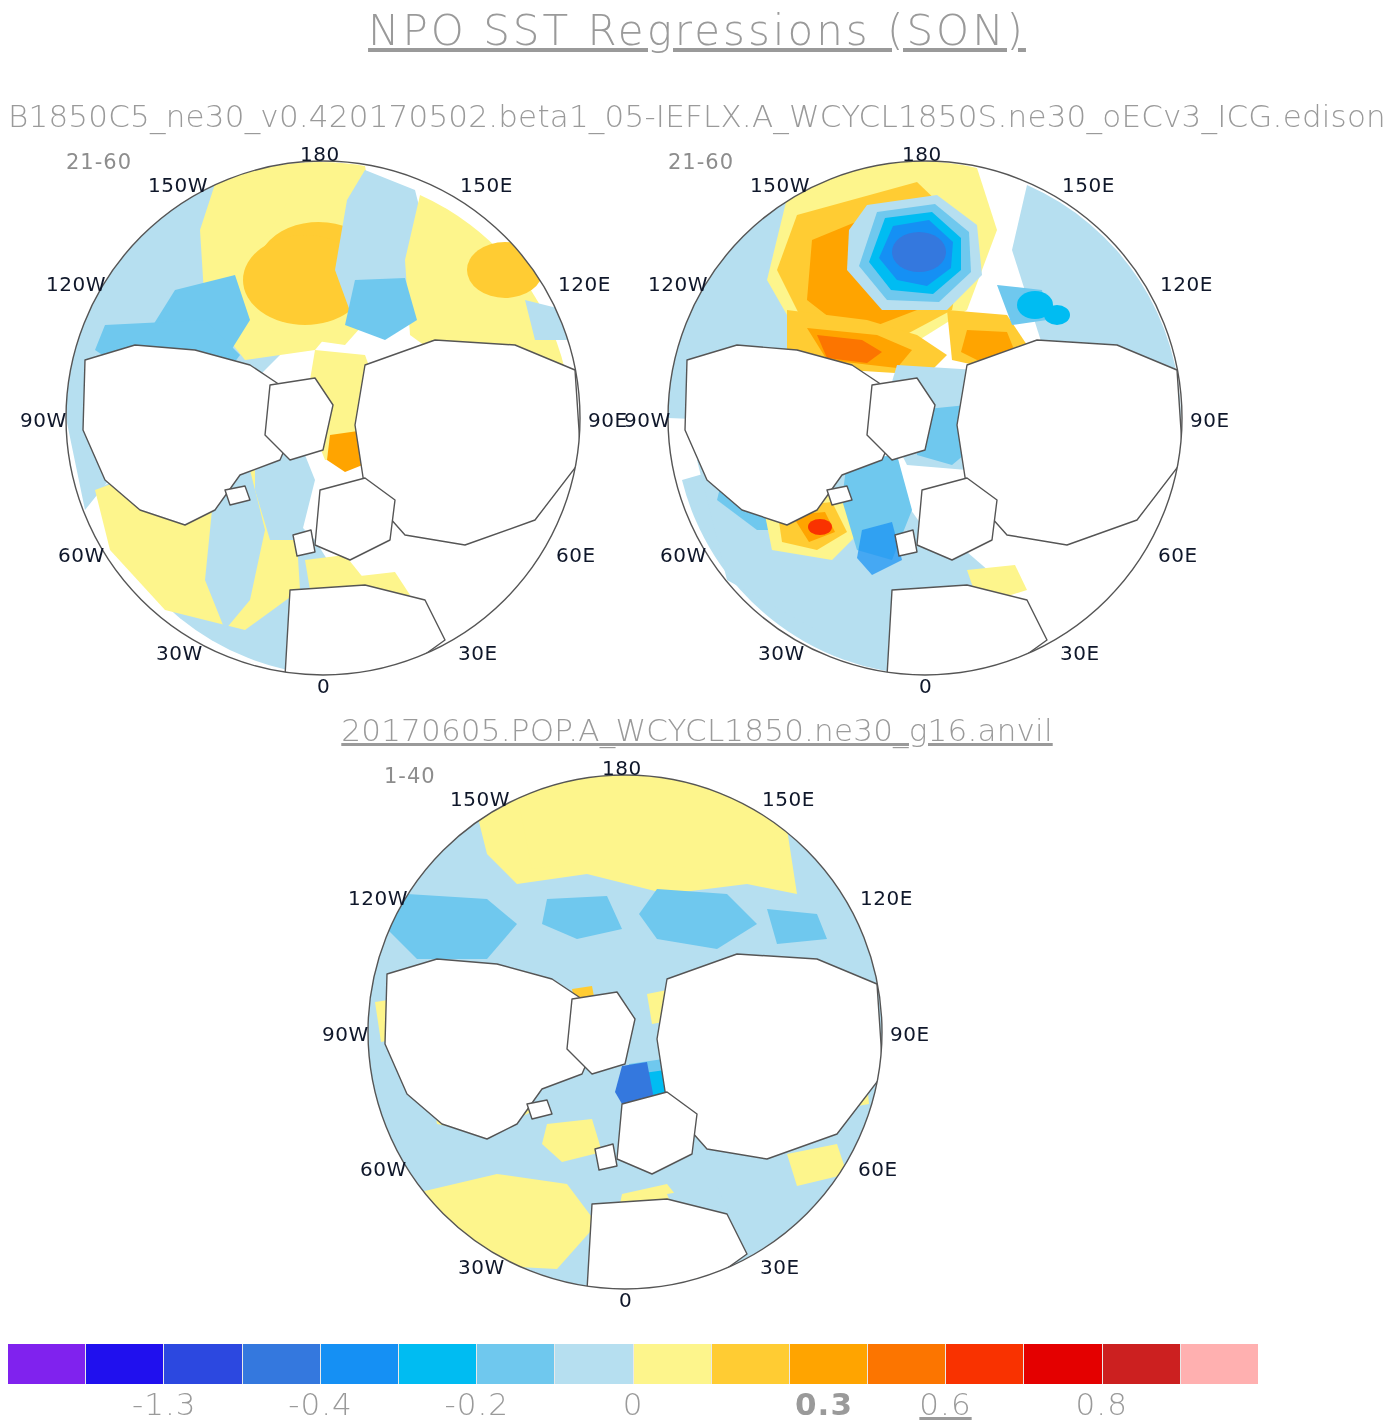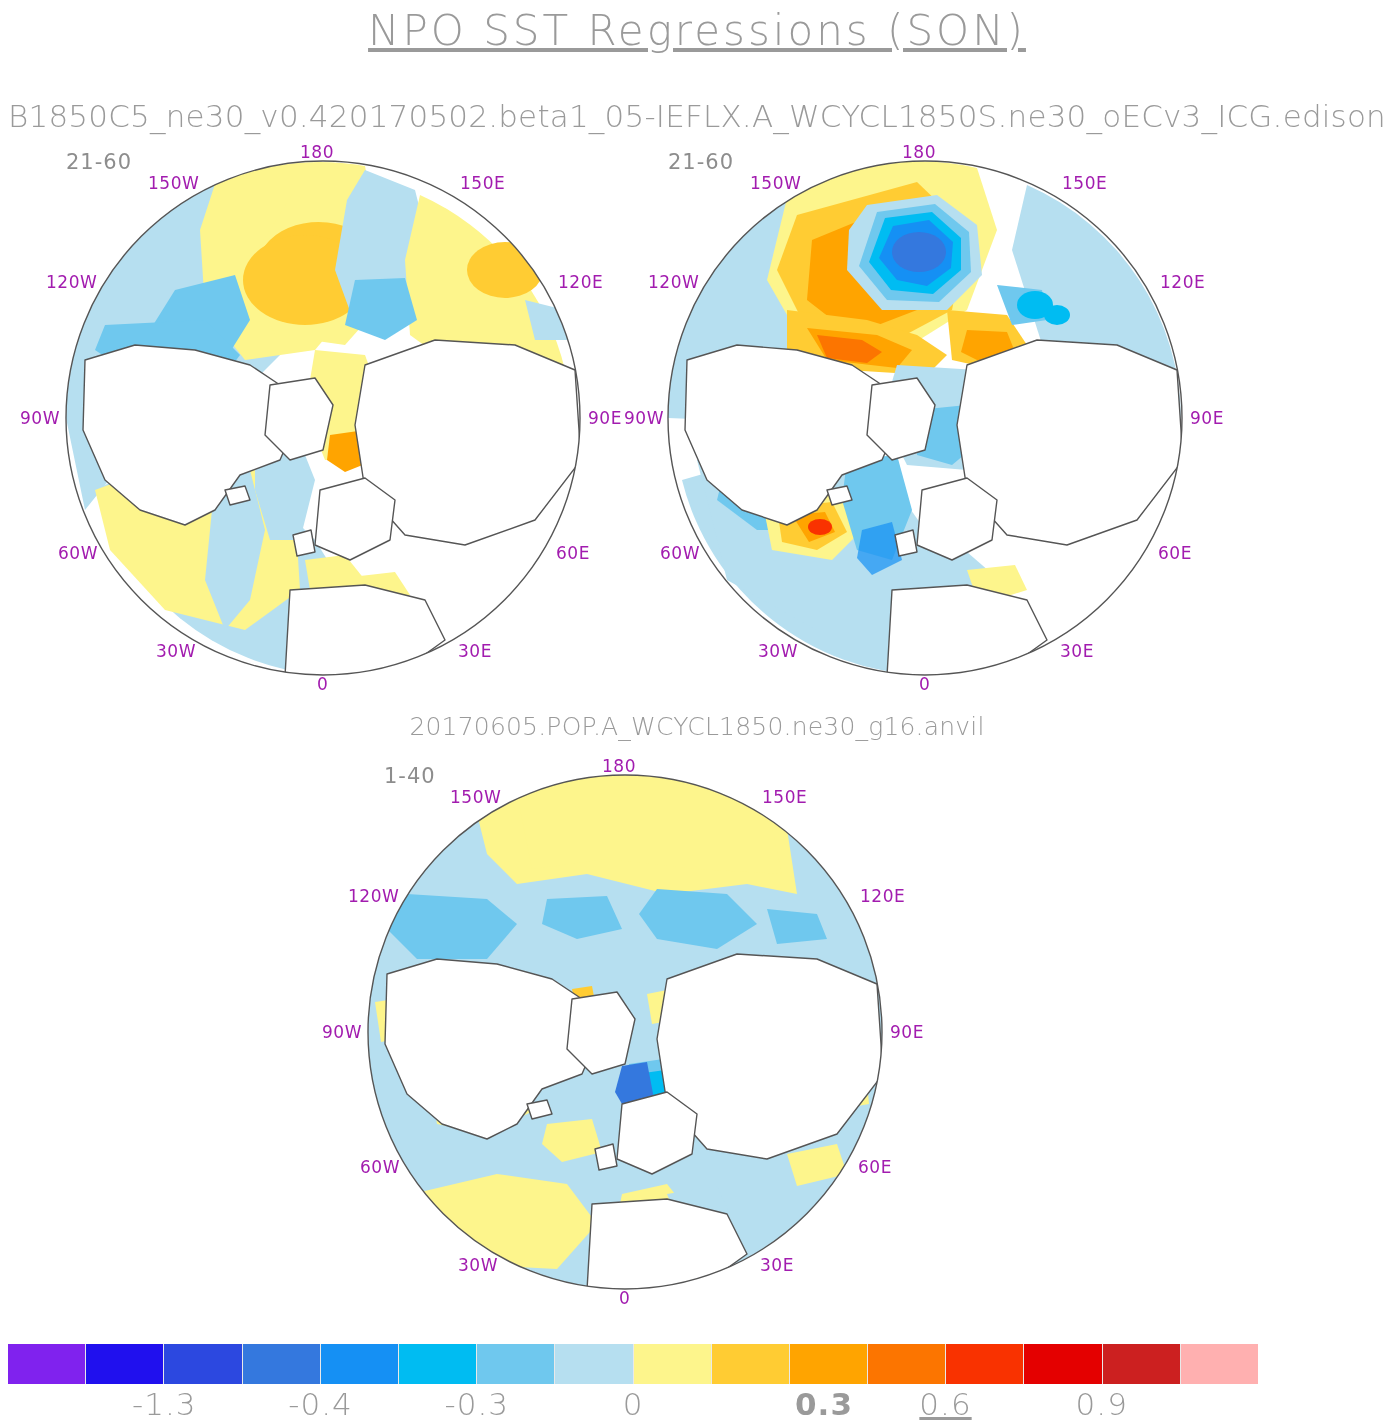--- a/index.html
+++ b/index.html
@@ -3,27 +3,27 @@
 <meta charset="utf-8">
 <style>
   html,body{margin:0;padding:0;background:#ffffff;}
   body{width:1394px;height:1427px;position:relative;overflow:hidden;
        font-family:"DejaVu Sans","Liberation Sans",sans-serif;color:#8a8a8a;}
 
   .ttl{position:absolute;left:0;right:0;text-align:center;color:#9a9a9a;
        font-weight:300;letter-spacing:2px;white-space:nowrap;}
   #main-title{top:6px;font-size:42px;letter-spacing:3px;text-decoration:underline;}
   #sub-title-1{top:98px;font-size:31px;letter-spacing:0.2px;}
-  #sub-title-2{top:712px;font-size:25px;letter-spacing:0.2px;}
+  #sub-title-2{top:712px;font-size:31px;letter-spacing:0.2px;text-decoration:underline;}
 
   .map{position:absolute;width:516px;height:516px;}
   .disc{position:absolute;left:0;top:0;width:516px;height:516px;}
   .corner-label{position:absolute;font-size:21px;color:#8d8d8d;letter-spacing:1px;white-space:nowrap;}
 
-  .lon{position:absolute;font-size:17px;color:#a21caf;white-space:nowrap;letter-spacing:0.5px;}
+  .lon{position:absolute;font-size:20px;color:#0f172a;white-space:nowrap;letter-spacing:0.5px;}
 
   #colorbar{position:absolute;left:8px;top:1344px;width:1250px;height:40px;display:flex;}
   #colorbar .sw{flex:1 1 0;height:100%;border-right:1px solid #e9e9e9;}
   #colorbar .sw:last-child{border-right:none;}
   #cbar-labels{position:absolute;left:0;top:1386px;width:1394px;height:40px;}
   #cbar-labels span{position:absolute;font-size:31px;color:#9a9a9a;transform:translateX(-50%);
                     font-weight:300;letter-spacing:1px;}
 </style>
 </head>
 <body>
@@ -267,18 +267,18 @@
     <div class="sw" style="background: rgb(255, 164, 0);"></div>
     <div class="sw" style="background: rgb(252, 117, 0);"></div>
     <div class="sw" style="background: rgb(249, 50, 0);"></div>
     <div class="sw" style="background: rgb(228, 0, 0);"></div>
     <div class="sw" style="background: rgb(204, 32, 32);"></div>
     <div class="sw" style="background: rgb(255, 176, 176);"></div>
   </div>
 <div id="cbar-labels">
     <span style="left: 164.25px;">-1.3</span>
     <span style="left: 320.5px;">-0.4</span>
-    <span style="left: 476.75px;">-0.3</span>
+    <span style="left: 476.75px;">-0.2</span>
     <span style="left: 633px;">0</span>
     <span style="left: 824px; font-weight: bold;">0.3</span>
     <span style="left: 945.5px; text-decoration: underline;">0.6</span>
-    <span style="left: 1101.75px;">0.9</span>
+    <span style="left: 1101.75px;">0.8</span>
   </div>
 
 </body></html>

